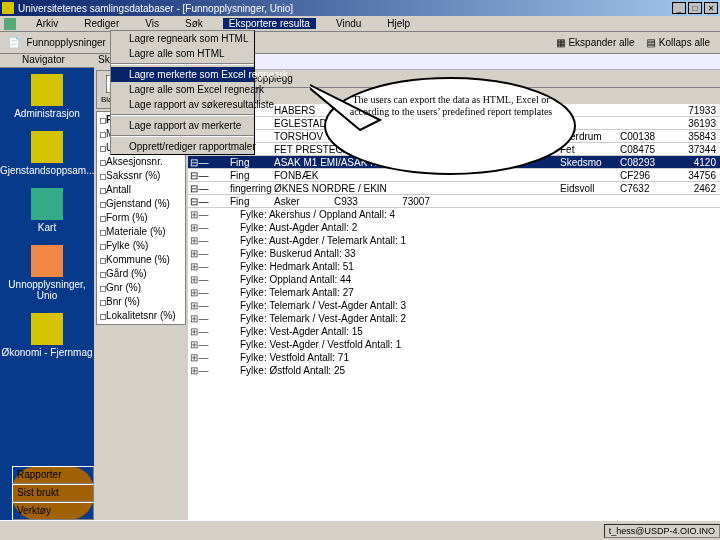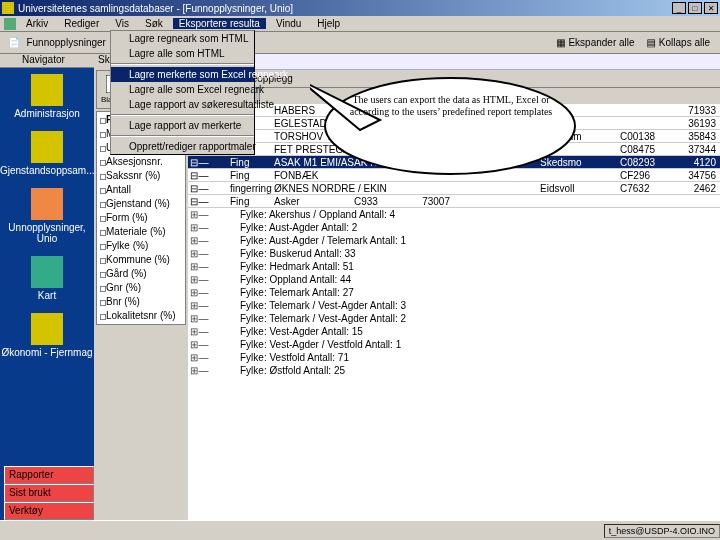--- a/index.html
+++ b/index.html
@@ -3,39 +3,39 @@
 <meta charset="utf-8">
 <style>
   * { box-sizing: border-box; margin: 0; padding: 0; font-family: Tahoma, sans-serif; font-size: 10px; }
   body { width: 720px; height: 540px; background: #fff; overflow: hidden; position: relative; }
 
   .titlebar { height: 16px; background: linear-gradient(to right,#0a246a,#a6caf0); color: #fff; display: flex; align-items: center; padding: 0 2px; }
   .titlebar .icon { width: 12px; height: 12px; background: #d4c400; margin-right: 4px; }
   .titlebar .winbtns { margin-left: auto; display: flex; }
   .winbtn { width: 14px; height: 12px; background: #c0c0c0; border: 1px solid #000; margin-left: 2px; display:flex;align-items:center;justify-content:center;font-size:8px;color:#000; }
 
-  .menubar { height: 16px; background: #d4d0c8; display: flex; align-items: center; gap: 4px; padding: 0 4px; border-bottom: 1px solid #808080; }
+  .menubar { height: 16px; background: #d4d0c8; display: flex; align-items: center; gap: 14px; padding: 0 4px; border-bottom: 1px solid #808080; }
   .menuitem { padding: 0 6px; cursor: default; }
   .menuitem.open { background: #0a246a; color: #fff; }
 
   .toolbar { height: 22px; background: #d4d0c8; display:flex; align-items:center; padding: 0 4px; border-bottom:1px solid #808080; }
   .toolbtn { padding: 1px 4px; margin-right:2px; }
   .toolbar .spacer { flex:1; }
   .toolbar .rightlbl { padding: 0 6px; }
 
   .dropdown { position: absolute; top: 30px; left: 110px; width: 145px; background: #d4d0c8; border: 1px solid #808080; border-right-color:#000; border-bottom-color:#000; z-index: 50; }
   .dropdown .dditem { padding: 2px 8px 2px 18px; white-space: nowrap; }
   .dropdown .dditem.hl { background: #0a246a; color: #fff; }
   .dropdown hr { margin: 2px 0; border: none; border-top:1px solid #808080; border-bottom:1px solid #fff; }
 
   .sidebar { position:absolute; left:0; top:54px; width:94px; bottom:20px; background:#083a8c; color:#fff; }
   .sidebar .navhdr { height:14px; background:#d4d0c8; color:#000; padding-left:22px; border-bottom:1px solid #808080; }
   .sidebar .navitem { text-align:center; padding: 6px 0; font-size:9px; }
   .sidebar .navicon { width:32px; height:32px; margin:0 auto 2px; display:block; }
-  .sidebar .btnbar { position:absolute; bottom:0; left:4px; right:0; background:#ef4444; color:#000; }
+  .sidebar .btnbar { position:absolute; bottom:0; left:12px; right:0; background:#a16207; color:#000;border-radius:25px; }
   .sidebar .btnbar div { height:18px; border:1px solid #fff; border-right-color:#808080; border-bottom-color:#808080; padding-left:4px; line-height:16px; }
 
   .leftpanel { position:absolute; left:94px; top:54px; width:94px; bottom:20px; background:#d4d0c8; }
   .lpheader { height:14px; padding-left:4px; background:#d4d0c8; }
   .card { margin:2px; border:1px solid #808080; background:#fff; padding:1px; }
   .card .row { position:relative; height:14px; padding-left:8px; line-height:14px; }
   .card .row::before { content:''; position:absolute; left:2px; top:5px; width:4px; height:4px; border:1px solid #808080; background:#fff; }
   .iconstrip { display:flex; align-items:center; gap:6px; padding:4px; border:1px solid #808080; margin:2px; background:#d4d0c8; }
   .iconstrip svg { width:18px; height:18px; }
   .iconlbl { font-size:8px; text-align:center; }
@@ -47,21 +47,21 @@
   .tabstrip { height:16px; background:#d4d0c8; display:flex; padding-left:4px; gap:1px; }
   .tab { padding:1px 6px; background:#d4d0c8; border:1px solid #808080; border-bottom:none; }
   .tab.inactive { background:#bdbdbd; }
   .grid { position:absolute; top:50px; left:0; right:0; bottom:0; overflow:hidden; }
   .gridrow { display:flex; height:13px; line-height:13px; border-bottom:1px solid #ccc; }
   .gridrow.selected { background:#0a246a; color:#fff; }
   .gridrow .tree { width:42px; padding-left:2px; }
   .gridrow .c1 { width:44px; }
   .gridrow .c2 { flex:1; overflow:hidden; white-space:nowrap; }
   .gridrow .c3 { width:60px; }
-  .gridrow .c4 { width:50px;margin-left:20px; }
+  .gridrow .c4 { width:50px; }
   .gridrow .c5 { width:50px; text-align:right; padding-right:4px; }
   .summrow { display:flex; height:13px; line-height:13px; }
   .summrow .tree { width:52px; padding-left:2px; color:#444; }
   .summrow .txt { flex:1; }
 
   .callout { position:absolute; top:70px; left:310px; width:270px; z-index:60; }
   .callout svg { position:absolute; top:0; left:0; }
   .callout .txt { position:absolute; top:24px; left:36px; width:210px; font-family: "Times New Roman", serif; font-size:10px; text-align:center; color:#000; line-height:1.2; }
 
   .taskbar { position:absolute; left:0; right:0; bottom:0; height:20px; background:#d4d0c8; border-top:1px solid #fff; display:flex; align-items:center;padding-left:28px; }
@@ -114,25 +114,25 @@
 
 <div class="sidebar">
   <div class="navhdr">Navigator</div>
   <div class="navitem"><svg class="navicon">
         <rect width="32" height="32" fill="#d4c400"></rect>
       </svg><span>Administrasjon</span></div>
   <div class="navitem"><svg class="navicon">
         <rect width="32" height="32" fill="#d4c400"></rect>
       </svg><span>Gjenstandsoppsam...</span></div>
   <div class="navitem"><svg class="navicon">
+        <rect width="32" height="32" fill="#3a8"></rect>
+      </svg><span>Kart</span></div>
+  <div class="navitem"><svg class="navicon">
         <rect width="32" height="32" fill="#e84"></rect>
       </svg><span>Unnopplysninger, Unio</span></div>
-  <div class="navitem"><svg class="navicon">
-        <rect width="32" height="32" fill="#3a8"></rect>
-      </svg><span>Kart</span></div>
   <div class="navitem"><svg class="navicon">
         <rect width="32" height="32" fill="#d4c400"></rect>
       </svg><span>Økonomi - Fjernmag</span></div>
   <div class="btnbar">
     <div>Rapporter</div>
     <div>Sist brukt</div>
     <div>Verktøy</div>
   </div>
 </div>
 

